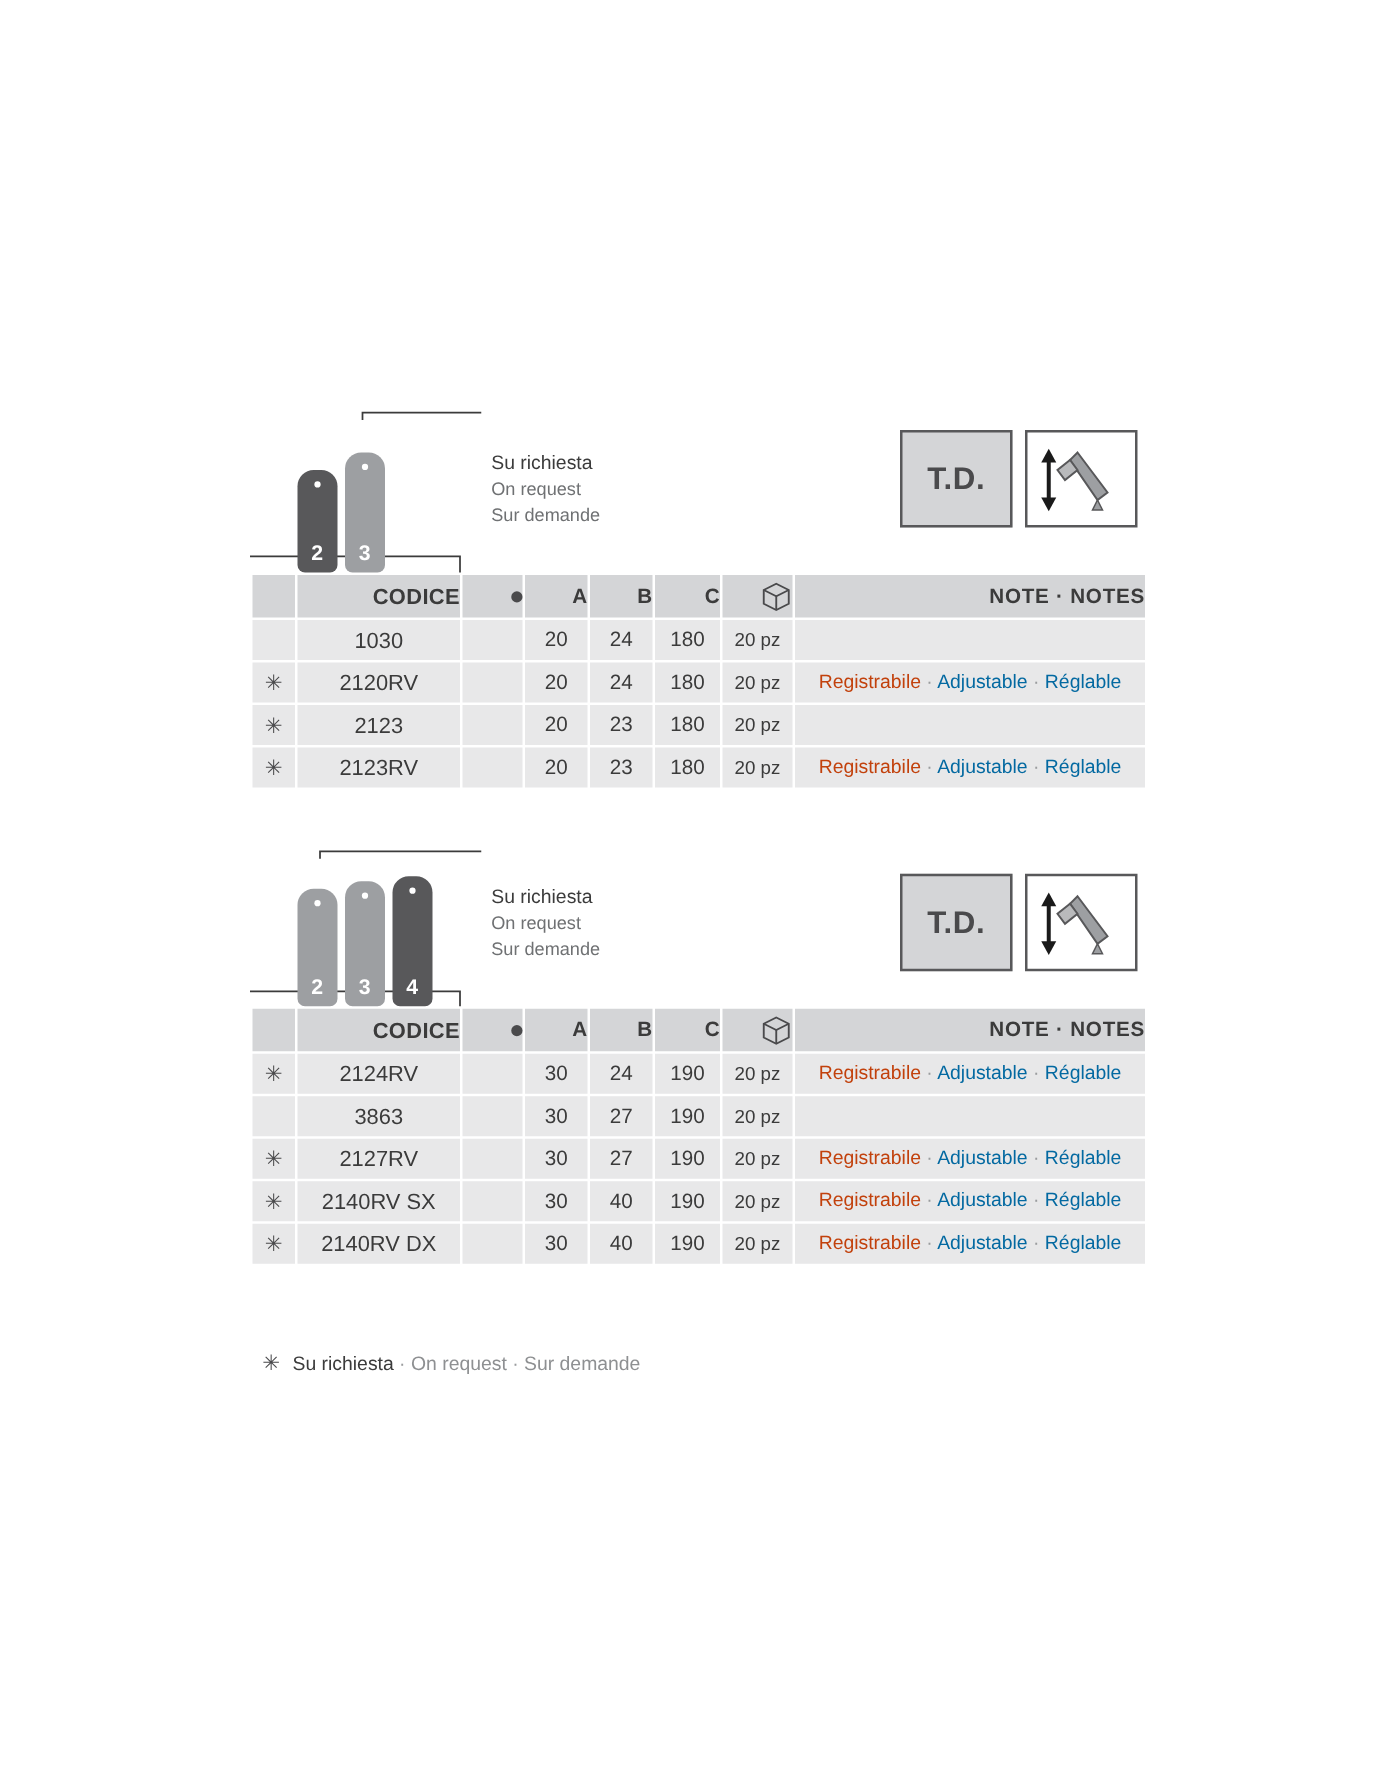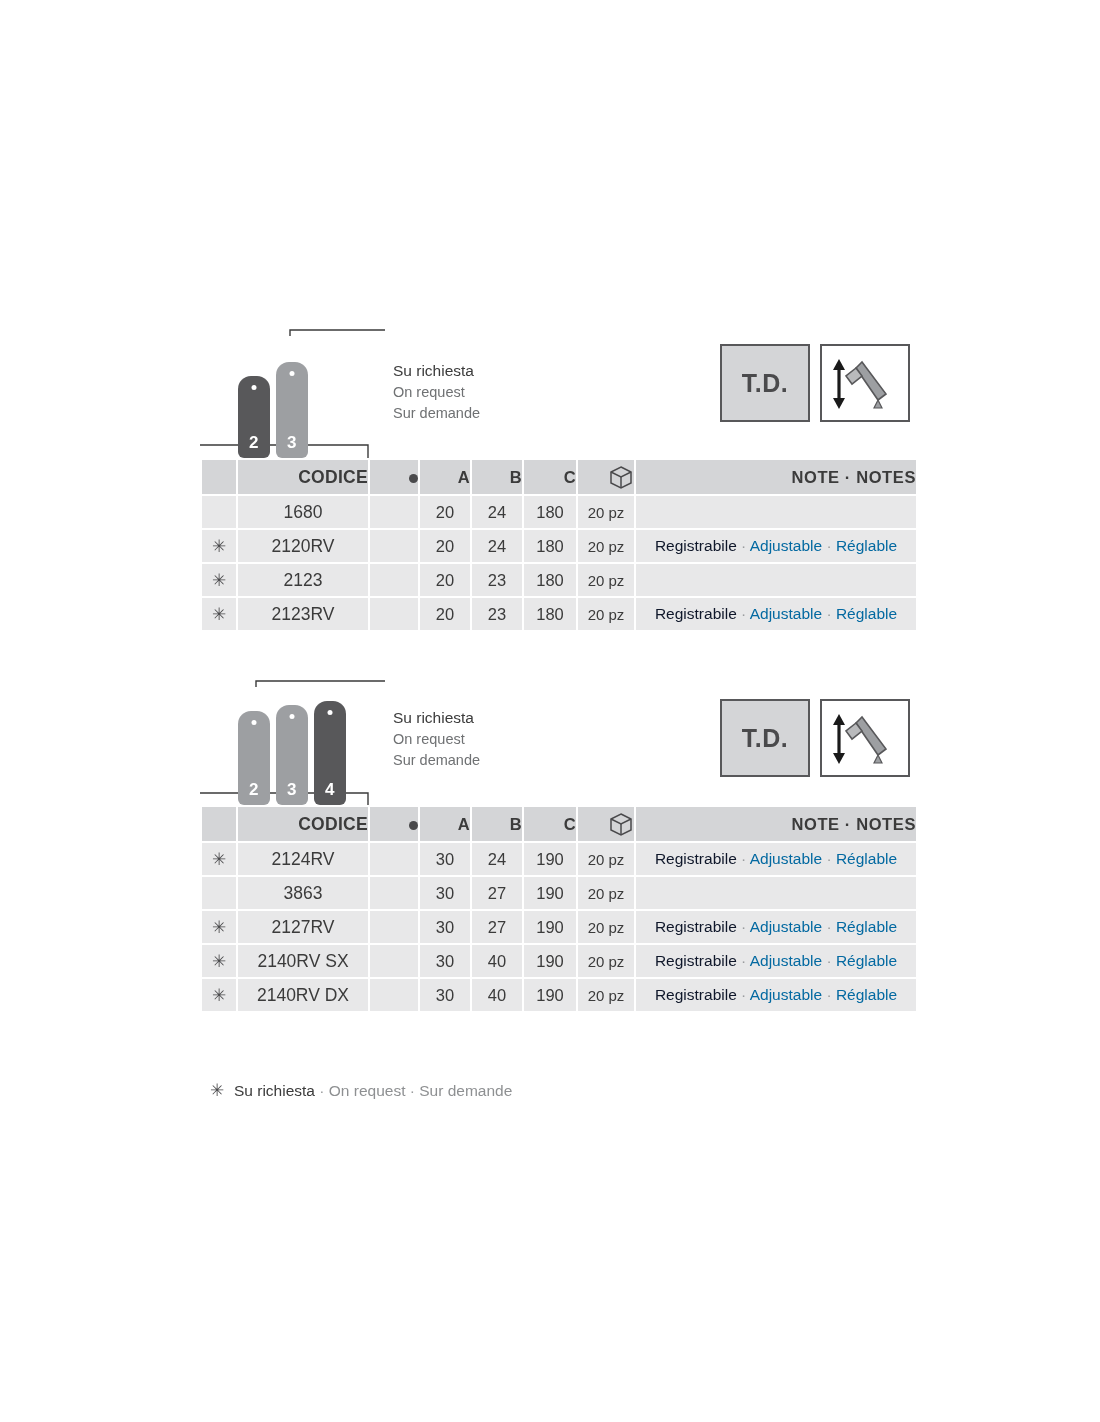--- a/index.html
+++ b/index.html
@@ -163,21 +163,21 @@
     font-size: 17px;
     color: #4a4a4c;
     line-height: 1;
   }
   td.pz { font-size: 15px; }
   td.notes {
     text-align: center;
     font-size: 15.5px;
     white-space: nowrap;
   }
-  td.notes .it { color: #0f172a; }
+  td.notes .it { color: #c2410c; }
   td.notes .sep { color: #9a9c9e; }
   td.notes .en, td.notes .fr { color: #0369a1; }
 
   .dot-marker {
     display: inline-block;
     width: 9px;
     height: 9px;
     border-radius: 50%;
     background: #4a4a4c;
   }
@@ -275,21 +275,21 @@
               <path d="M3 7 L13 12 L23 7" fill="none" stroke="#4a4a4c" stroke-width="1.5"></path>
               <path d="M13 12 L13 23" fill="none" stroke="#4a4a4c" stroke-width="1.5"></path>
             </svg>
           </th>
           <th class="notes-h">NOTE · NOTES</th>
         </tr>
       </thead>
       <tbody>
         <tr>
           <td class="star"></td>
-          <td class="code">1680</td>
+          <td class="code">1030</td>
           <td></td>
           <td>20</td>
           <td>24</td>
           <td>180</td>
           <td class="pz">20 pz</td>
           <td class="notes">
             <span class="it"></span>
           </td>
         </tr>
         <tr>

